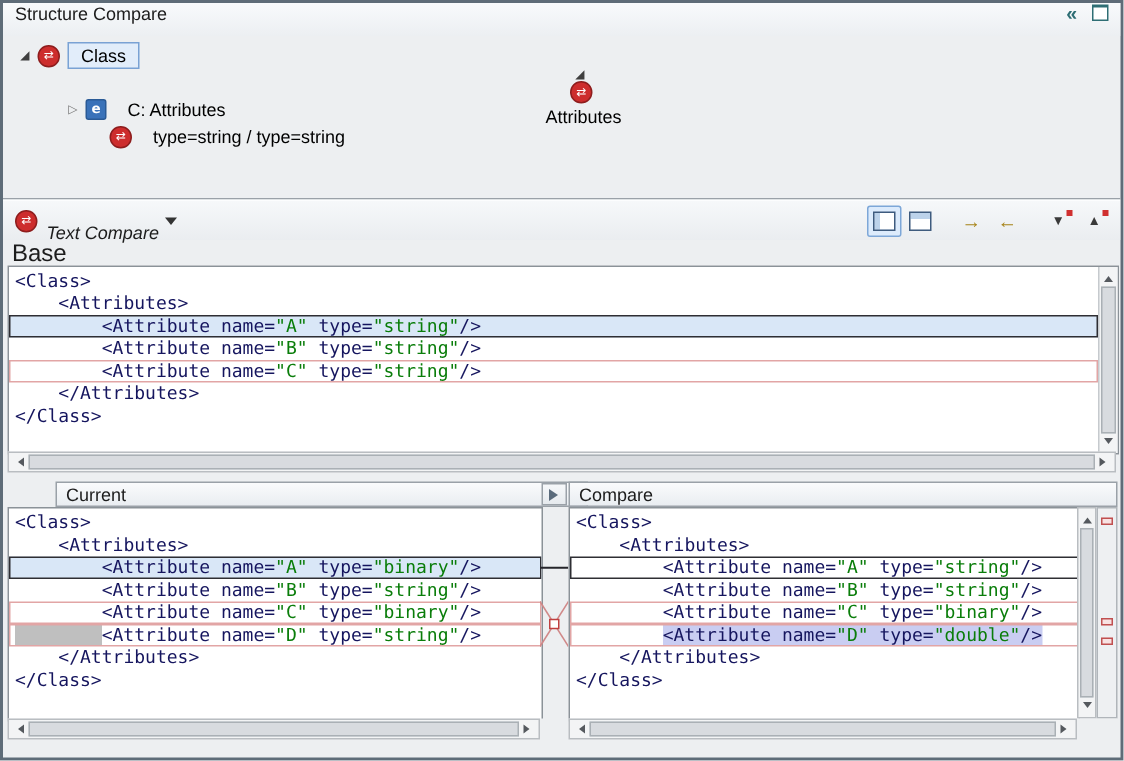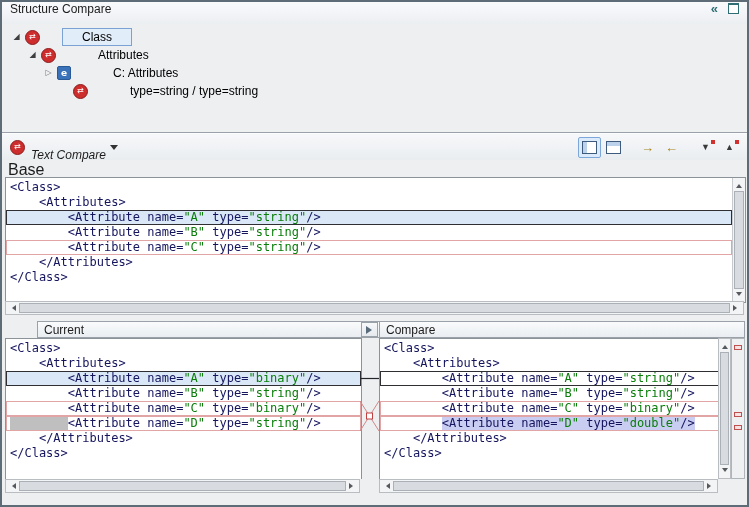--- a/index.html
+++ b/index.html
@@ -40,21 +40,21 @@
   .tree{left:0;top:22px;right:0;height:108px;padding-top:4px;}
   .tree-row{height:18px;display:flex;align-items:center;font-size:12px;color:#000;padding-left:8px;}
   .tw{width:13px;display:inline-flex;justify-content:center;font-size:8px;line-height:1;}
   .tw-exp::after{content:"\25E2";color:#3f3f3f;}
   .tw-col::after{content:"\25B7";color:#767676;}
   .ic{display:inline-flex;align-items:center;justify-content:center;margin-left:2px;flex:none;}
   .ic-conflict{width:13px;height:13px;border-radius:50%;background:#cd2d2d;border:1px solid #8e1d1d;}
   .ic-conflict::after{content:"\21C4";color:#fff;font-size:8px;line-height:1;font-family:"DejaVu Sans",sans-serif;}
   .ic-e{width:12px;height:12px;border-radius:2px;background:#3a72b9;border:1px solid #2a5a96;}
   .ic-e::after{content:"e";color:#fff;font:bold 9px "DejaVu Sans",sans-serif;}
-  .tlabel{margin-left:22px;padding:1px 19px;border:1px solid transparent;white-space:pre;}
+  .tlabel{margin-left:5px;padding:1px 8px;border:1px solid transparent;white-space:pre;}
   .tlabel.sel{background:#e2edfa;border-color:#7aa2d4;}
 
   
   .pane-label{left:6px;top:159px;font-size:16px;color:#1c1c1c;}
   .panel{background:#fff;border:1px solid #8b9298;}
   .base-panel{left:3px;top:175px;width:739px;height:124px;}
   .code{position:absolute;top:0;left:0;bottom:0;padding:2px 0 17px 0;overflow:hidden;
     font-family:"DejaVu Sans Mono",monospace;font-size:12px;line-height:15px;color:#15155e;white-space:pre;}
   .code-line{height:15px;padding-left:4px;}
   .str{color:#0a7d0a;}
@@ -106,21 +106,21 @@
       <span class="restore"></span>
     </span>
   </div>
 
   <div class="abs tree" id="tree">
       <div class="tree-row" style="padding-left: 8px;">
         <span class="tw tw-exp"></span>
         <span class="ic ic-conflict"></span>
         <span class="tlabel sel">Class</span>
       </div>
-      <div class="tree-row" style="padding-left: 24px;">
+      <div class="tree-row" style="padding-left: 24px; flex-direction: column;">
         <span class="tw tw-exp"></span>
         <span class="ic ic-conflict"></span>
         <span class="tlabel">Attributes</span>
       </div>
       <div class="tree-row" style="padding-left: 40px;">
         <span class="tw tw-col"></span>
         <span class="ic ic-e"></span>
         <span class="tlabel">C: Attributes</span>
       </div>
       <div class="tree-row" style="padding-left: 56px;">

